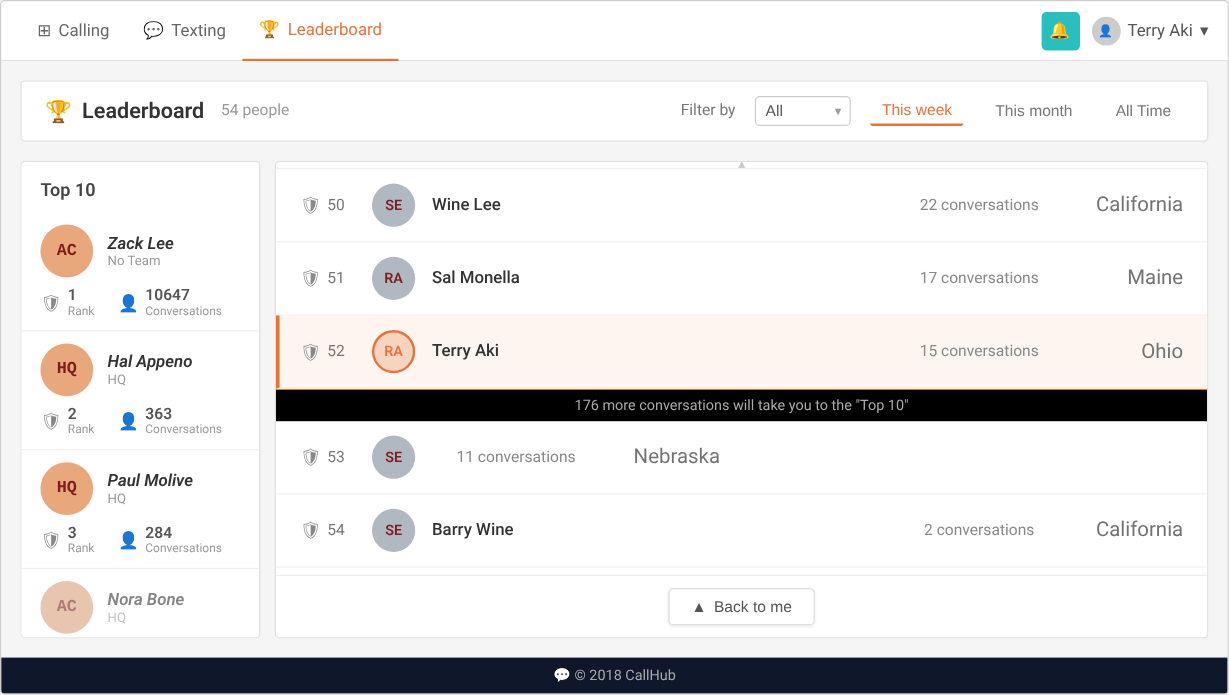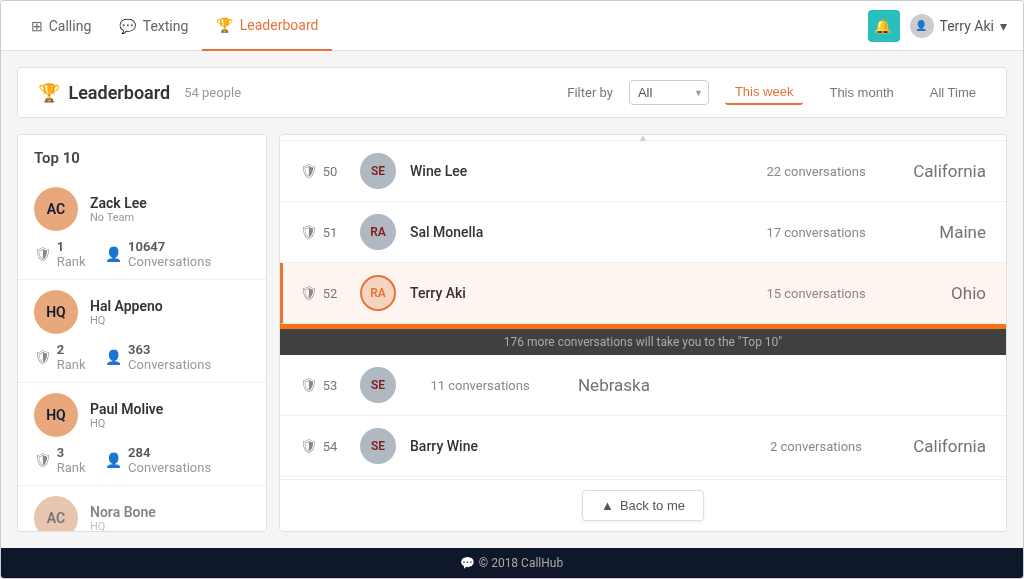--- a/index.html
+++ b/index.html
@@ -160,21 +160,21 @@
     
     .body-layout {
       display: flex;
       gap: 12px;
       flex: 1;
       overflow: hidden;
     }
 
     
     .sidebar {
-      width: 250px;
+      width: 200px;
       background: #fff;
       border: 1px solid #e0e0e0;
       border-radius: 4px;
       flex-shrink: 0;
       overflow-y: auto;
       padding-bottom: 8px;
     }
     .sidebar-top10 {
       font-size: 15px;
       font-weight: 600;
@@ -196,36 +196,37 @@
     .sidebar-avatar {
       width: 44px;
       height: 44px;
       border-radius: 50%;
       background: #e8a87c;
       display: flex;
       align-items: center;
       justify-content: center;
       font-size: 14px;
       font-weight: 600;
-      color: #0f172a;
+      color: #7f1d1d;
       flex-shrink: 0;
-    }
-    .sidebar-user-info .name { font-size: 14px; font-weight: 600; color: #333; }
+      font-family: Liberation Mono, monospace;
+    }
+    .sidebar-user-info .name { font-size: 14px; font-weight: 600; color: #333; font-style: italic; }
     .sidebar-user-info .team { font-size: 11px; color: #999; }
     .sidebar-stats {
       display: flex;
       gap: 20px;
     }
     .sidebar-stat {
       display: flex;
       align-items: center;
       gap: 5px;
     }
     .stat-icon { font-size: 14px; color: #888; }
-    .stat-label { font-size: 13px; color: #999; }
+    .stat-label { font-size: 10px; color: #999; }
     .stat-value { font-size: 13px; font-weight: 600; color: #555; }
     .stat-block { display: flex; flex-direction: column; }
 
     
     .main-list {
       flex: 1;
       background: #fff;
       border: 1px solid #e0e0e0;
       border-radius: 4px;
       overflow: hidden;
@@ -305,26 +306,26 @@
       justify-content: center;
       align-items: center;
       border-bottom: 1px solid #f0f0f0;
     }
     .top-indicator-chevron {
       font-size: 10px;
       color: #ccc;
     }
 
     .promotion-message {
-      background: #404040;
+      background: #000000;
       text-align: center;
       padding: 6px;
       font-size: 12px;
       color: #aaa;
-      border-top: 5px solid #f97316;
+      border-top: 1px solid #f97316;
     }
 
     .back-to-me-container {
       display: flex;
       justify-content: center;
       padding: 10px;
       border-top: 1px solid #eee;
       flex-shrink: 0;
     }
     .back-to-me-btn {

